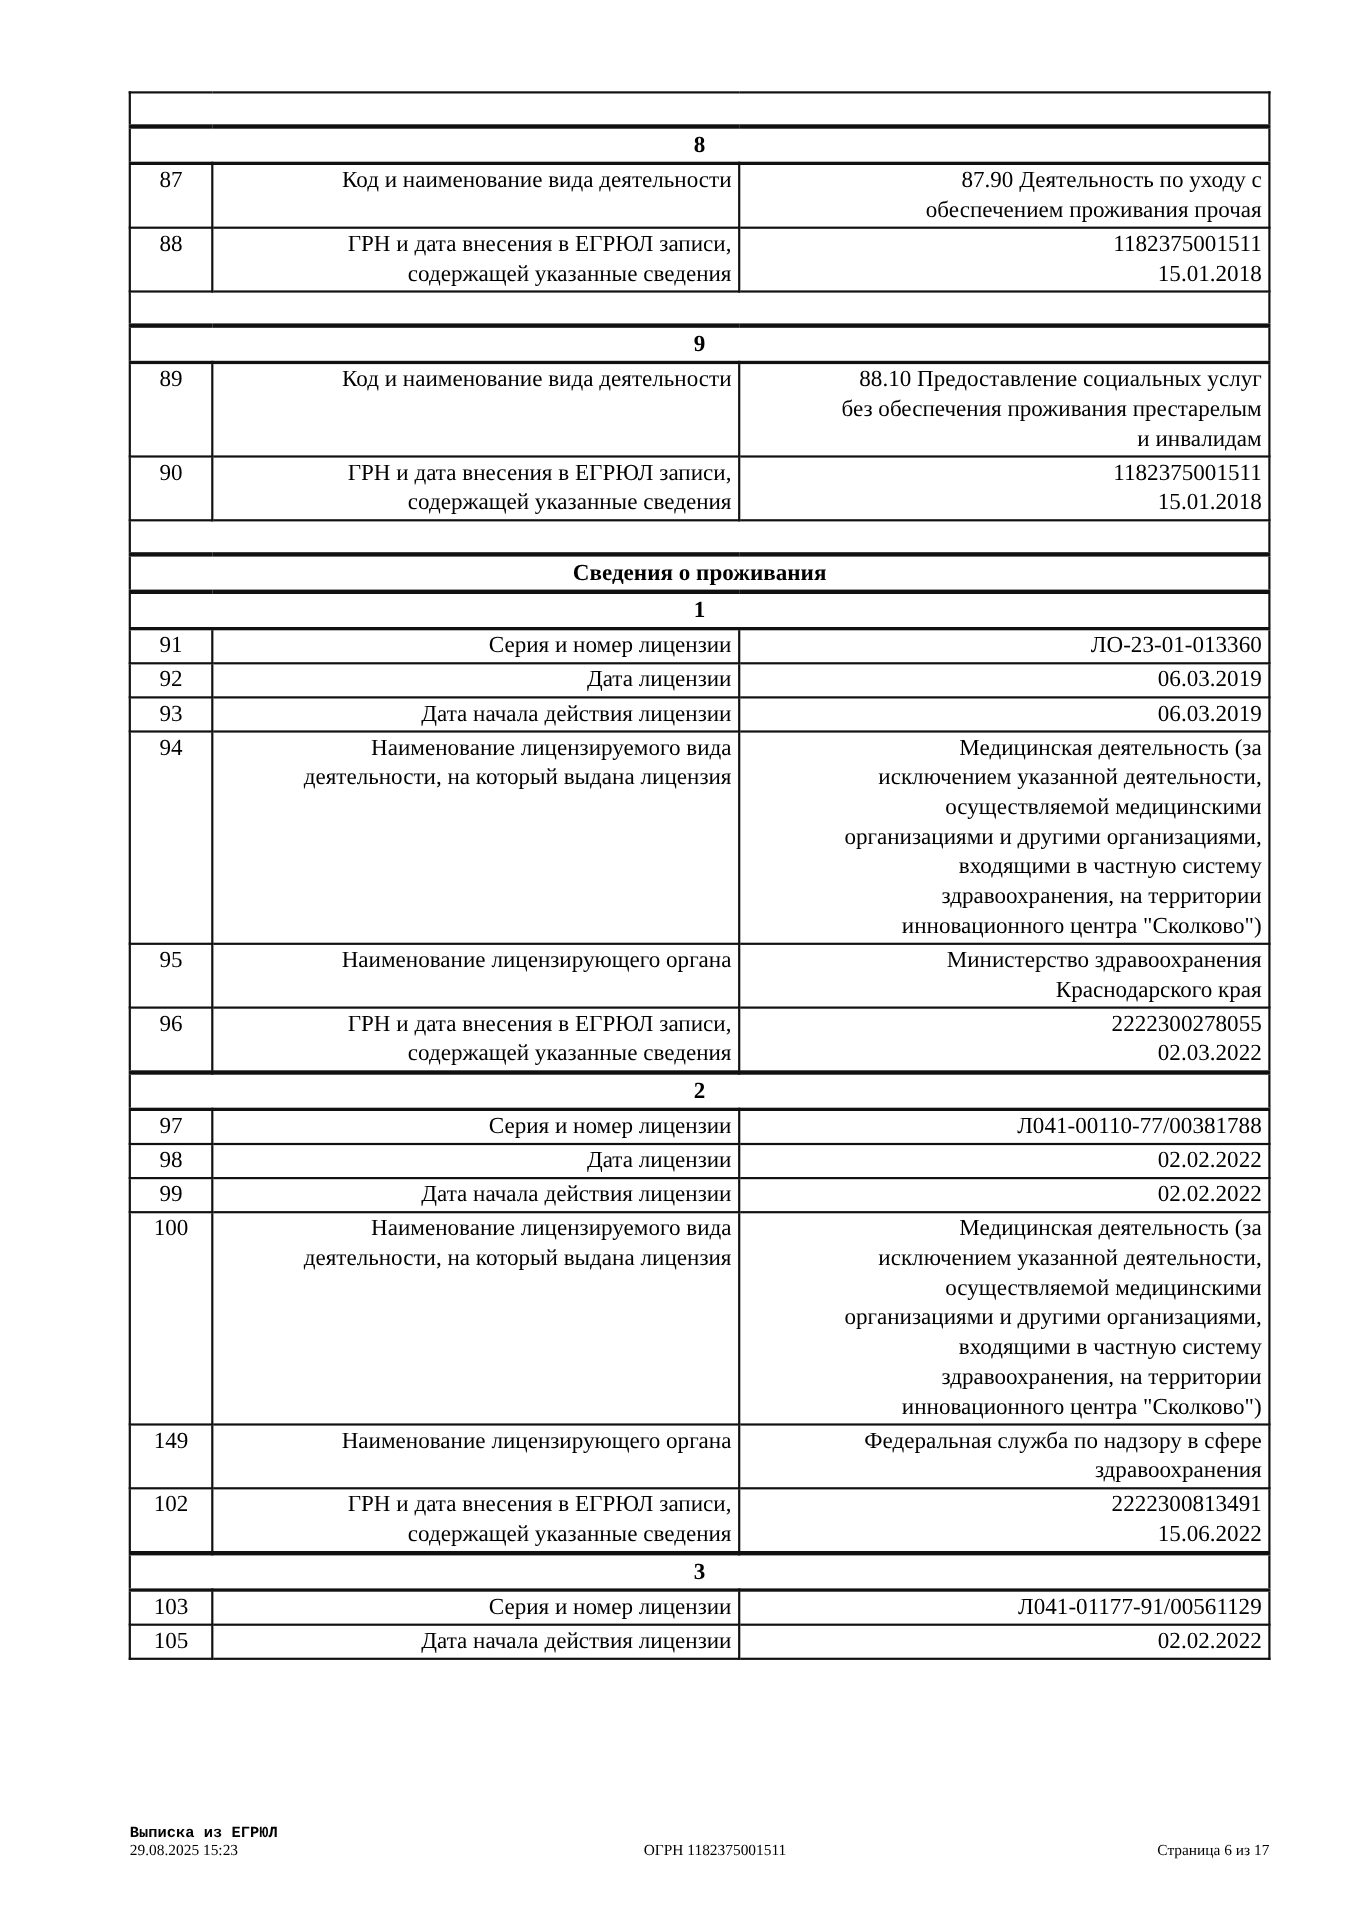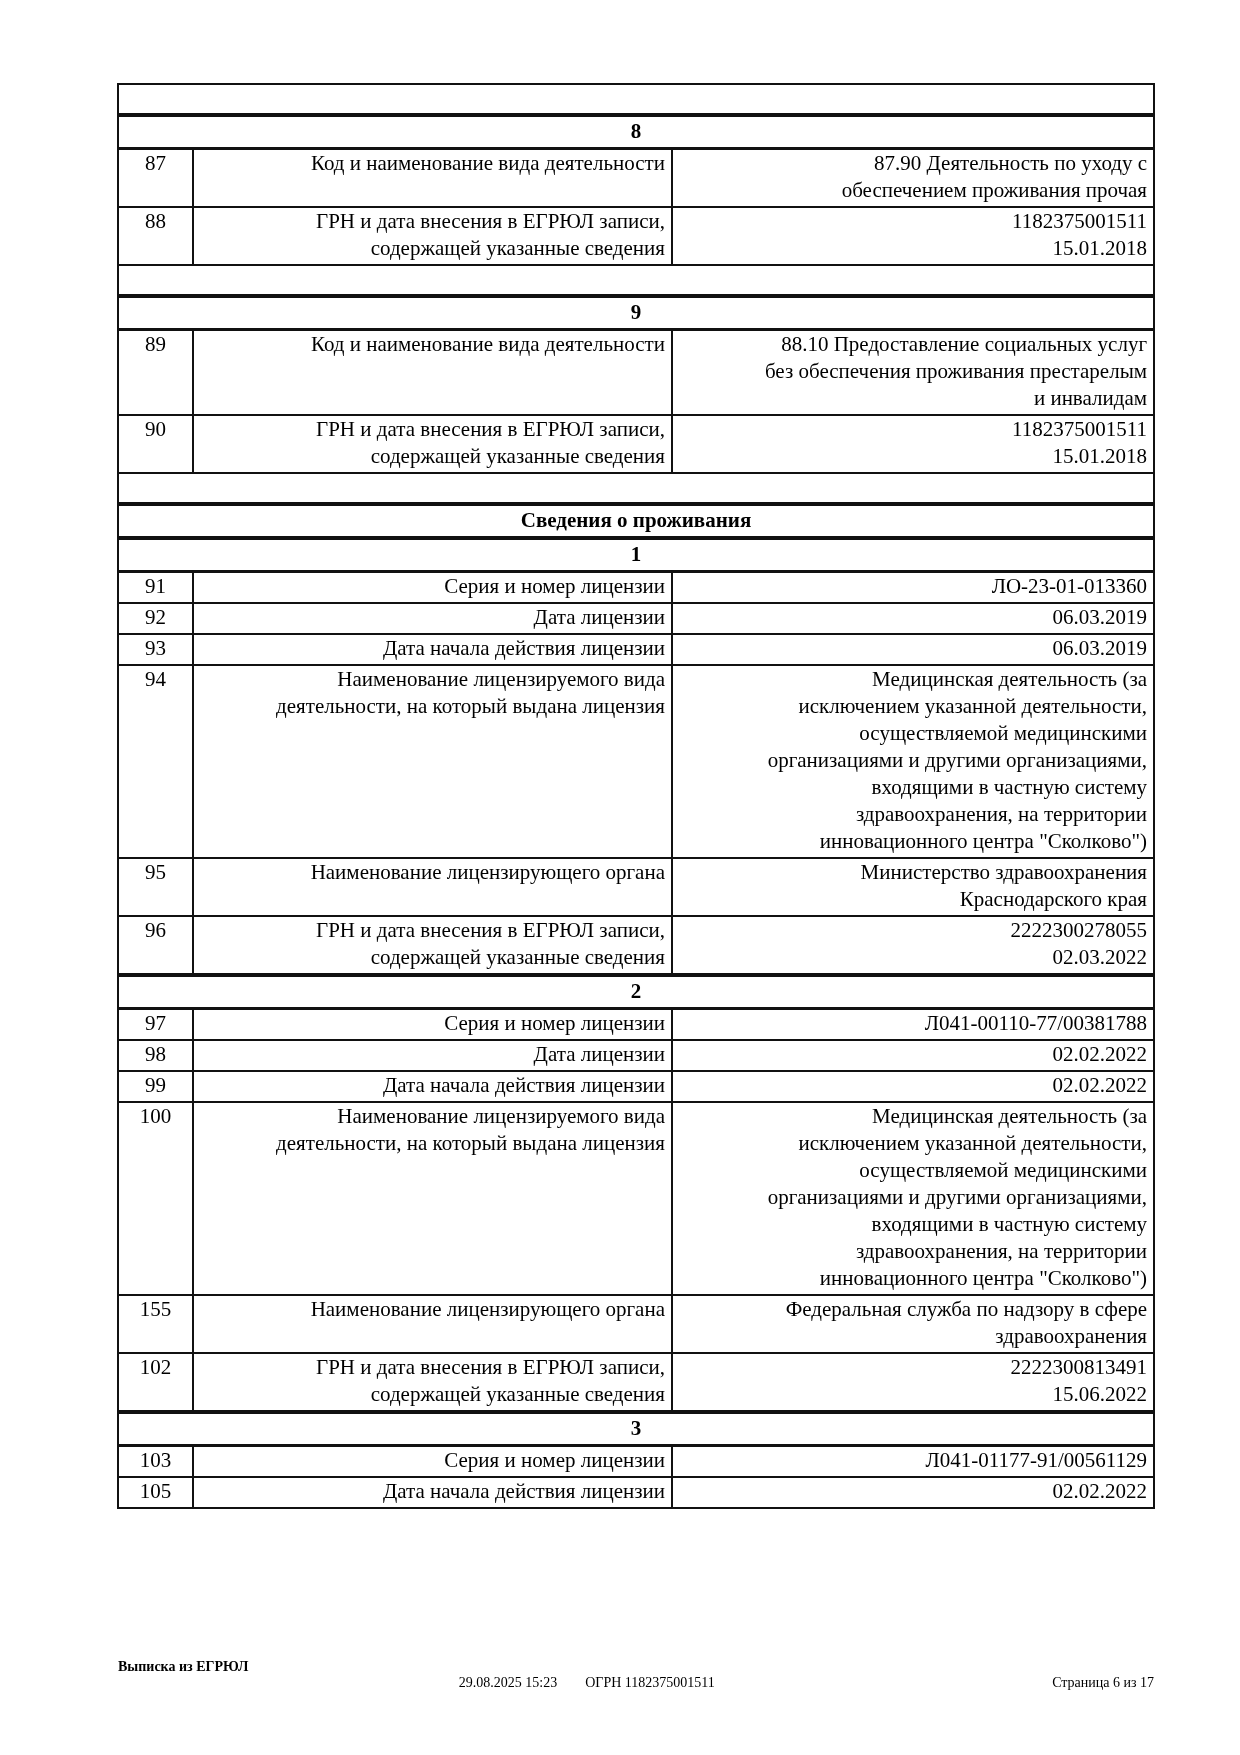--- a/index.html
+++ b/index.html
@@ -61,27 +61,28 @@
   .footer {
     position: absolute;
     left: 118px;
     top: 1659px;
     width: 1036px;
     font-size: 14px;
     line-height: 16px;
   }
   .footer .line1 {
     font-weight: bold;
+    font-family: Liberation Mono, monospace;
   }
   .footer .line2 {
     display: grid;
     grid-template-columns: 1fr auto 1fr;
     align-items: baseline;
   }
-  .footer .line2 .left  { text-align: right; }
+  .footer .line2 .left  { text-align: left; }
   .footer .line2 .mid   { text-align: center; margin-left: 28px; }
   .footer .line2 .right { text-align: right; }
 </style>
 </head>
 <body>
 
 <div class="page">
 
   <table class="egrul">
     <colgroup>
@@ -202,21 +203,21 @@
 деятельности, на который выдана лицензия</td>
           <td class="value">Медицинская деятельность (за
 исключением указанной деятельности,
 осуществляемой медицинскими
 организациями и другими организациями,
 входящими в частную систему
 здравоохранения, на территории
 инновационного центра "Сколково")</td>
         </tr>
         <tr class="data">
-          <td class="num">155</td>
+          <td class="num">149</td>
           <td class="label">Наименование лицензирующего органа</td>
           <td class="value">Федеральная служба по надзору в сфере
 здравоохранения</td>
         </tr>
         <tr class="data">
           <td class="num">102</td>
           <td class="label">ГРН и дата внесения в ЕГРЮЛ записи,
 содержащей указанные сведения</td>
           <td class="value">2222300813491
 15.06.2022</td>

